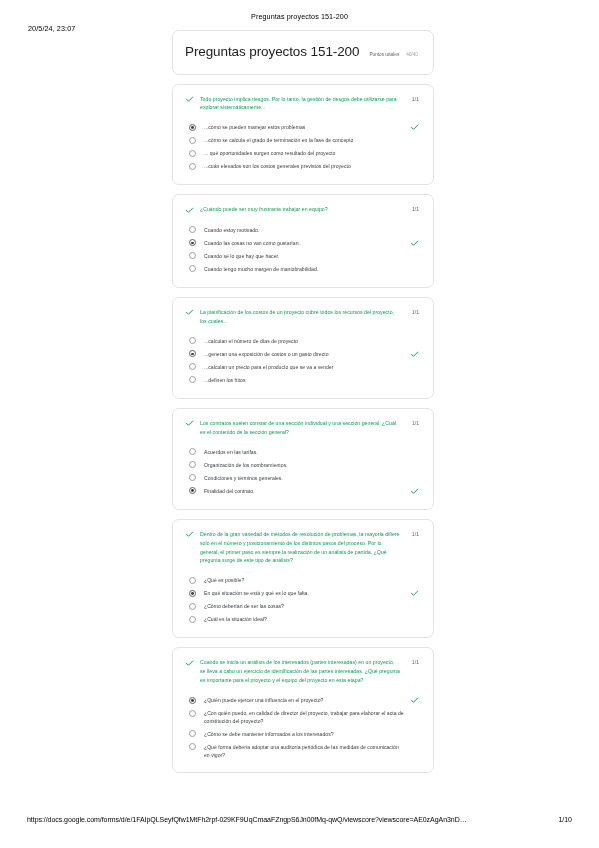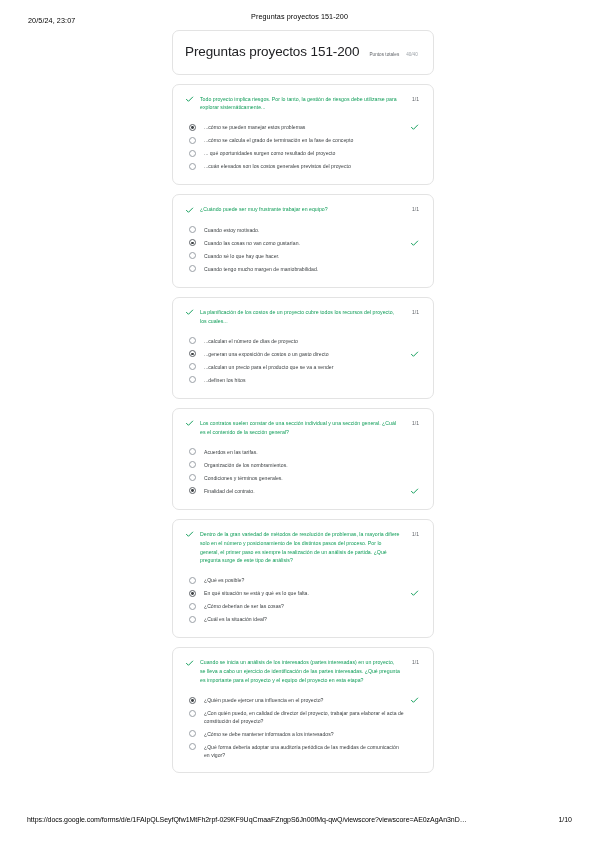--- a/index.html
+++ b/index.html
@@ -26,21 +26,21 @@
     left: 0;
     width: 599px;
     height: 14px;
     font-size: 7.2px;
     color: #000;
     letter-spacing: 0.1px;
   }
   .print-header .ph-date {
     position: absolute;
     left: 28px;
-    top: 4px;
+    top: 12px;
     white-space: nowrap;
   }
   .print-header .ph-title {
     position: absolute;
     left: 0;
     top: 0;
     width: 599px;
     text-align: center;
     white-space: nowrap;
   }

